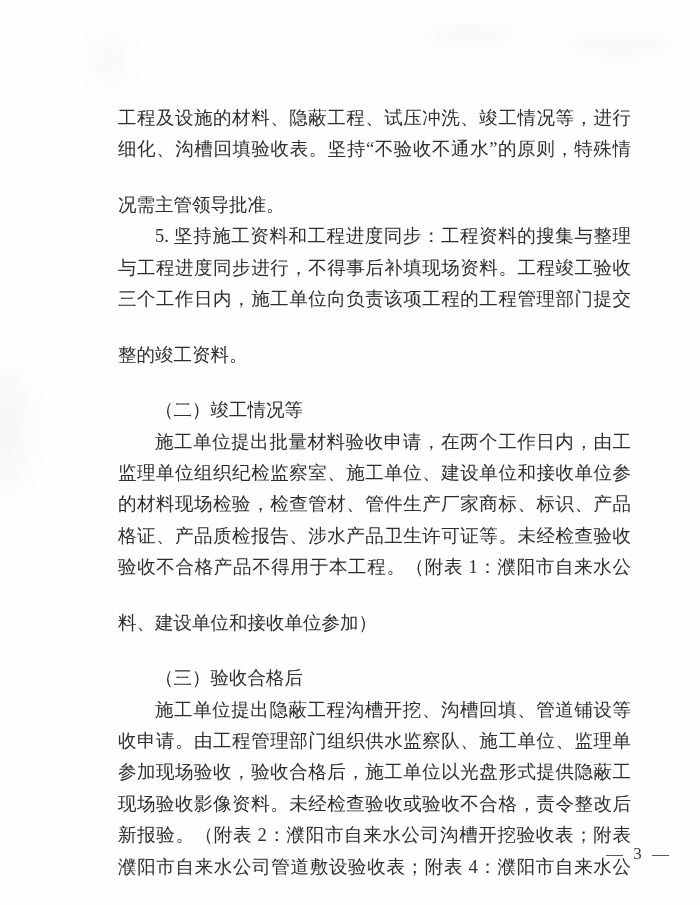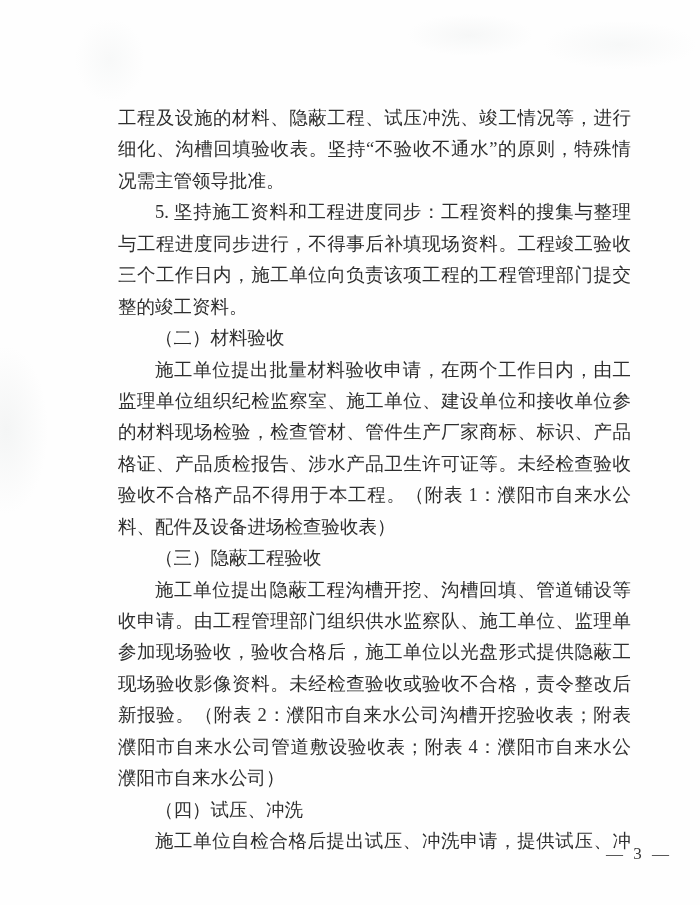--- a/index.html
+++ b/index.html
@@ -28,20 +28,21 @@
     line-height: 31.45px;
     color: #2e2e2e;
     text-align: justify;
     text-align-last: justify;
     white-space: normal;
     overflow: hidden;
   }
   .line.end {
     text-align: left;
     text-align-last: left;
+    margin-top: 24px;
   }
   .line.indent {
     text-indent: 37px;
   }
   .page-number {
     position: absolute;
     top: 842px;
     right: 28px;
     font-size: 17px;
     line-height: 24px;
@@ -55,28 +56,28 @@
 
 <div class="page">
   <div class="text-block" id="text-block">
       <div class="line">工程及设施的材料、隐蔽工程、试压冲洗、竣工情况等，进行精</div>
       <div class="line">细化、沟槽回填验收表。坚持“不验收不通水”的原则，特殊情</div>
       <div class="line end">况需主管领导批准。</div>
       <div class="line indent">5. 坚持施工资料和工程进度同步：工程资料的搜集与整理要</div>
       <div class="line">与工程进度同步进行，不得事后补填现场资料。工程竣工验收后</div>
       <div class="line">三个工作日内，施工单位向负责该项工程的工程管理部门提交完</div>
       <div class="line end">整的竣工资料。</div>
-      <div class="line indent end">（二）材料验收</div>
+      <div class="line indent end">（二）竣工情况等</div>
       <div class="line indent">施工单位提出批量材料验收申请，在两个工作日内，由工程</div>
       <div class="line">监理单位组织纪检监察室、施工单位、建设单位和接收单位参加</div>
       <div class="line">的材料现场检验，检查管材、管件生产厂家商标、标识、产品合</div>
       <div class="line">格证、产品质检报告、涉水产品卫生许可证等。未经检查验收或</div>
       <div class="line">验收不合格产品不得用于本工程。（附表 1：濮阳市自来水公司材</div>
-      <div class="line end">料、配件及设备进场检查验收表）</div>
-      <div class="line indent end">（三）隐蔽工程验收</div>
+      <div class="line end">料、建设单位和接收单位参加）</div>
+      <div class="line indent end">（三）验收合格后</div>
       <div class="line indent">施工单位提出隐蔽工程沟槽开挖、沟槽回填、管道铺设等验</div>
       <div class="line">收申请。由工程管理部门组织供水监察队、施工单位、监理单位</div>
       <div class="line">参加现场验收，验收合格后，施工单位以光盘形式提供隐蔽工程</div>
       <div class="line">现场验收影像资料。未经检查验收或验收不合格，责令整改后重</div>
       <div class="line">新报验。（附表 2：濮阳市自来水公司沟槽开挖验收表；附表 3：</div>
       <div class="line">濮阳市自来水公司管道敷设验收表；附表 4：濮阳市自来水公司</div>
       <div class="line end">濮阳市自来水公司）</div>
       <div class="line indent end">（四）试压、冲洗</div>
       <div class="line indent">施工单位自检合格后提出试压、冲洗申请，提供试压、冲洗</div>
     </div>

